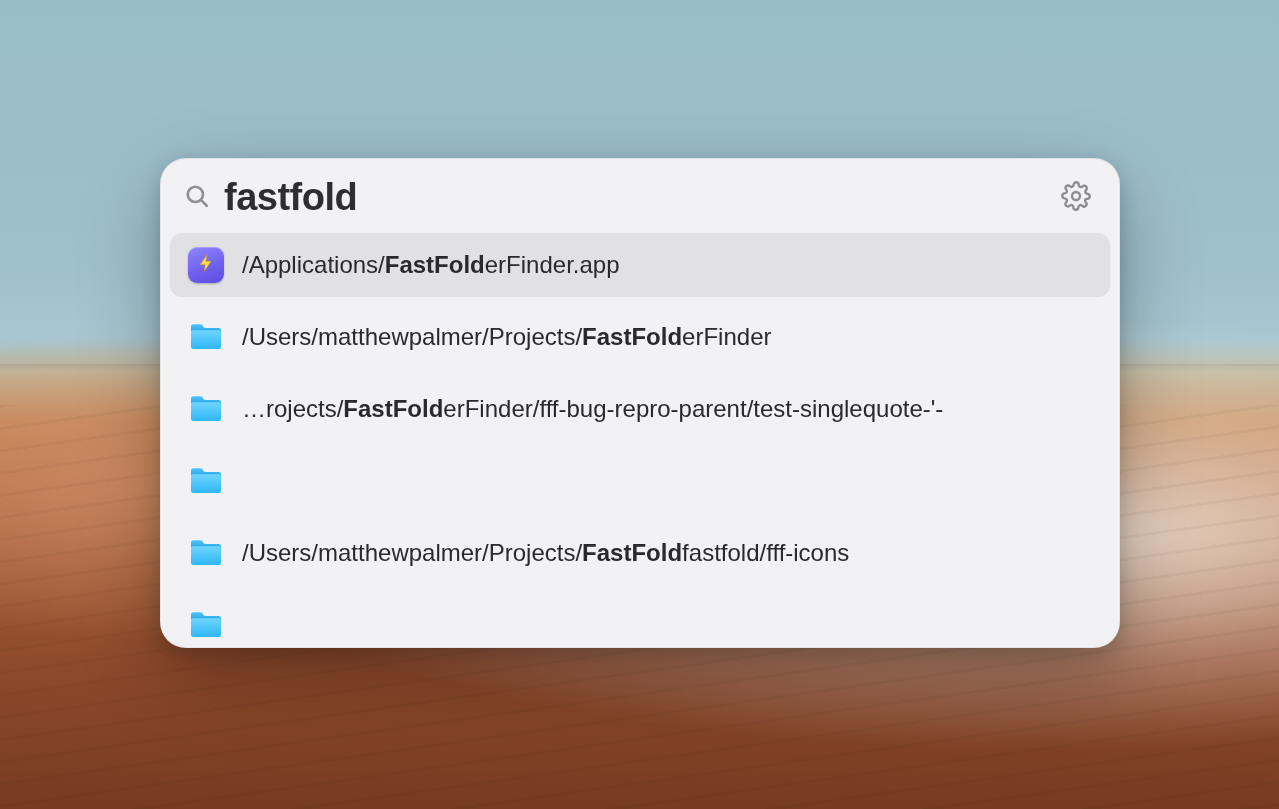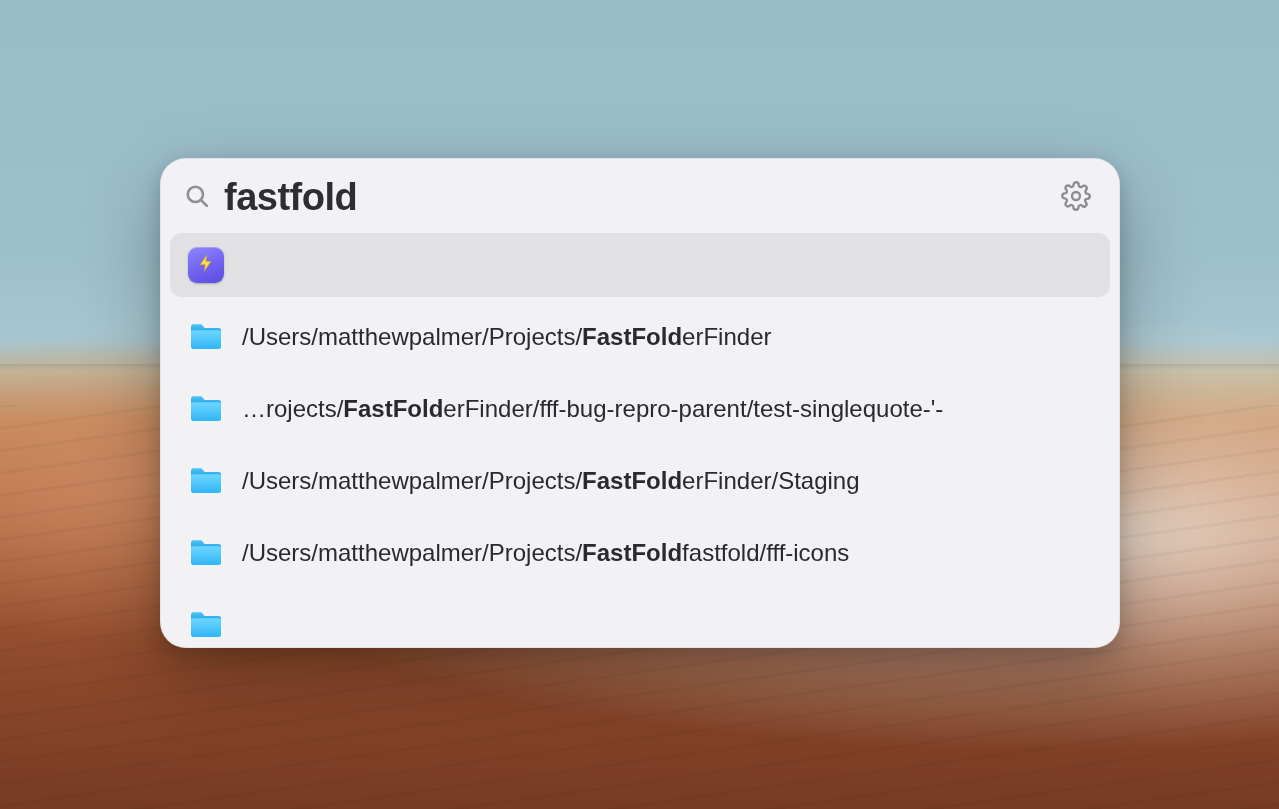--- a/index.html
+++ b/index.html
@@ -136,20 +136,21 @@
       <div class="row selected">
   <span class="icon">
     <span class="app-icon">
       <span>
         <svg viewBox="0 0 24 24" fill="#ffd94a" stroke="#c79a12" stroke-width="0.6">
           <path d="M13 2 L5 14 h6 l-1 8 8-12 h-6 z"></path>
         </svg>
       </span>
     </span>
   </span>
+<span class="path"><span class="seg">/Applications/</span><span class="seg bold">FastFold</span><span class="seg">erFinder.app</span></span>
       </div>
       <div class="row-spacer"></div>
       <div class="row">
   <span class="icon folder-icon">
     <svg viewBox="0 0 48 40">
       <defs>
         <linearGradient id="fg" x1="0" y1="0" x2="0" y2="1">
           <stop offset="0%" stop-color="#6fd6ff"></stop>
           <stop offset="100%" stop-color="#2fb6f6"></stop>
         </linearGradient>
@@ -195,21 +196,20 @@
         </linearGradient>
         <linearGradient id="ft" x1="0" y1="0" x2="0" y2="1">
           <stop offset="0%" stop-color="#4cc4fa"></stop>
           <stop offset="100%" stop-color="#2aa7e6"></stop>
         </linearGradient>
       </defs>
       <path fill="url(#ft)" d="M4 6c0-1.6 1.3-3 3-3h11l4 5h19c1.7 0 3 1.4 3 3v2H4z"></path>
       <rect x="4" y="11" width="40" height="25" rx="3" fill="url(#fg)"></rect>
     </svg>
   </span>
-<span class="path"><span class="seg">/Users/matthewpalmer/Projects/</span><span class="seg bold">FastFold</span><span class="seg">erFinder/Staging</span></span>
       </div>
       <div class="row-spacer"></div>
       <div class="row">
   <span class="icon folder-icon">
     <svg viewBox="0 0 48 40">
       <defs>
         <linearGradient id="fg" x1="0" y1="0" x2="0" y2="1">
           <stop offset="0%" stop-color="#6fd6ff"></stop>
           <stop offset="100%" stop-color="#2fb6f6"></stop>
         </linearGradient>

